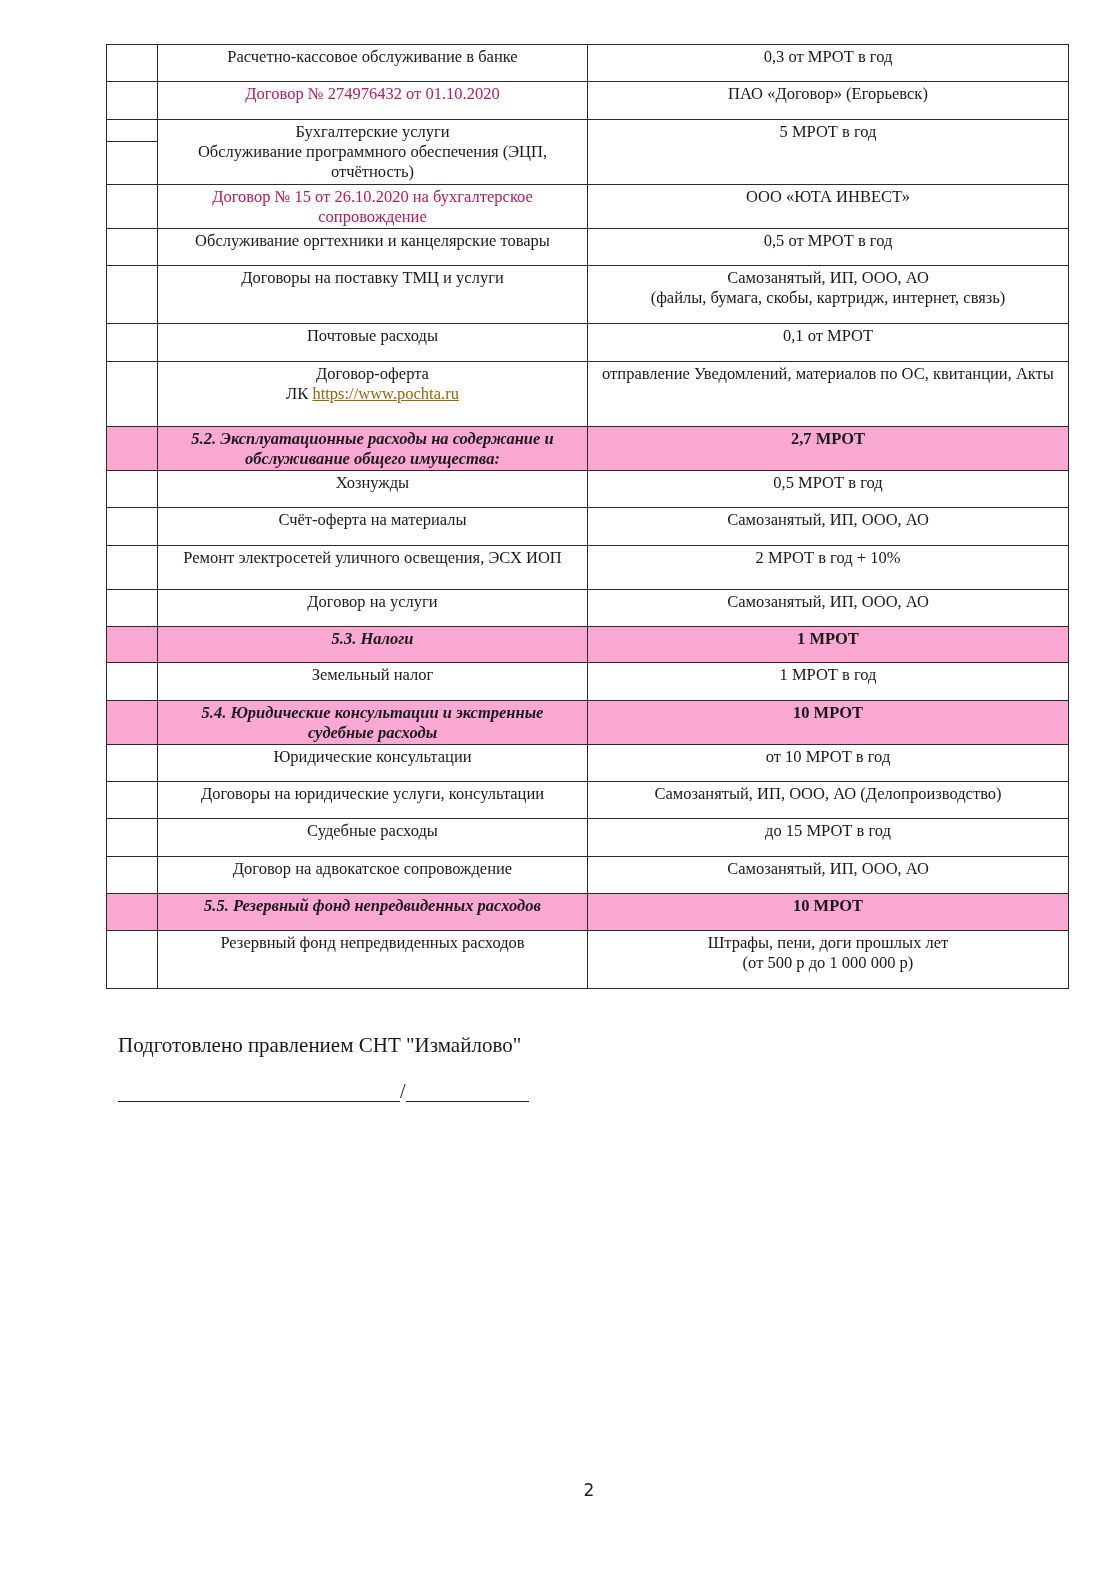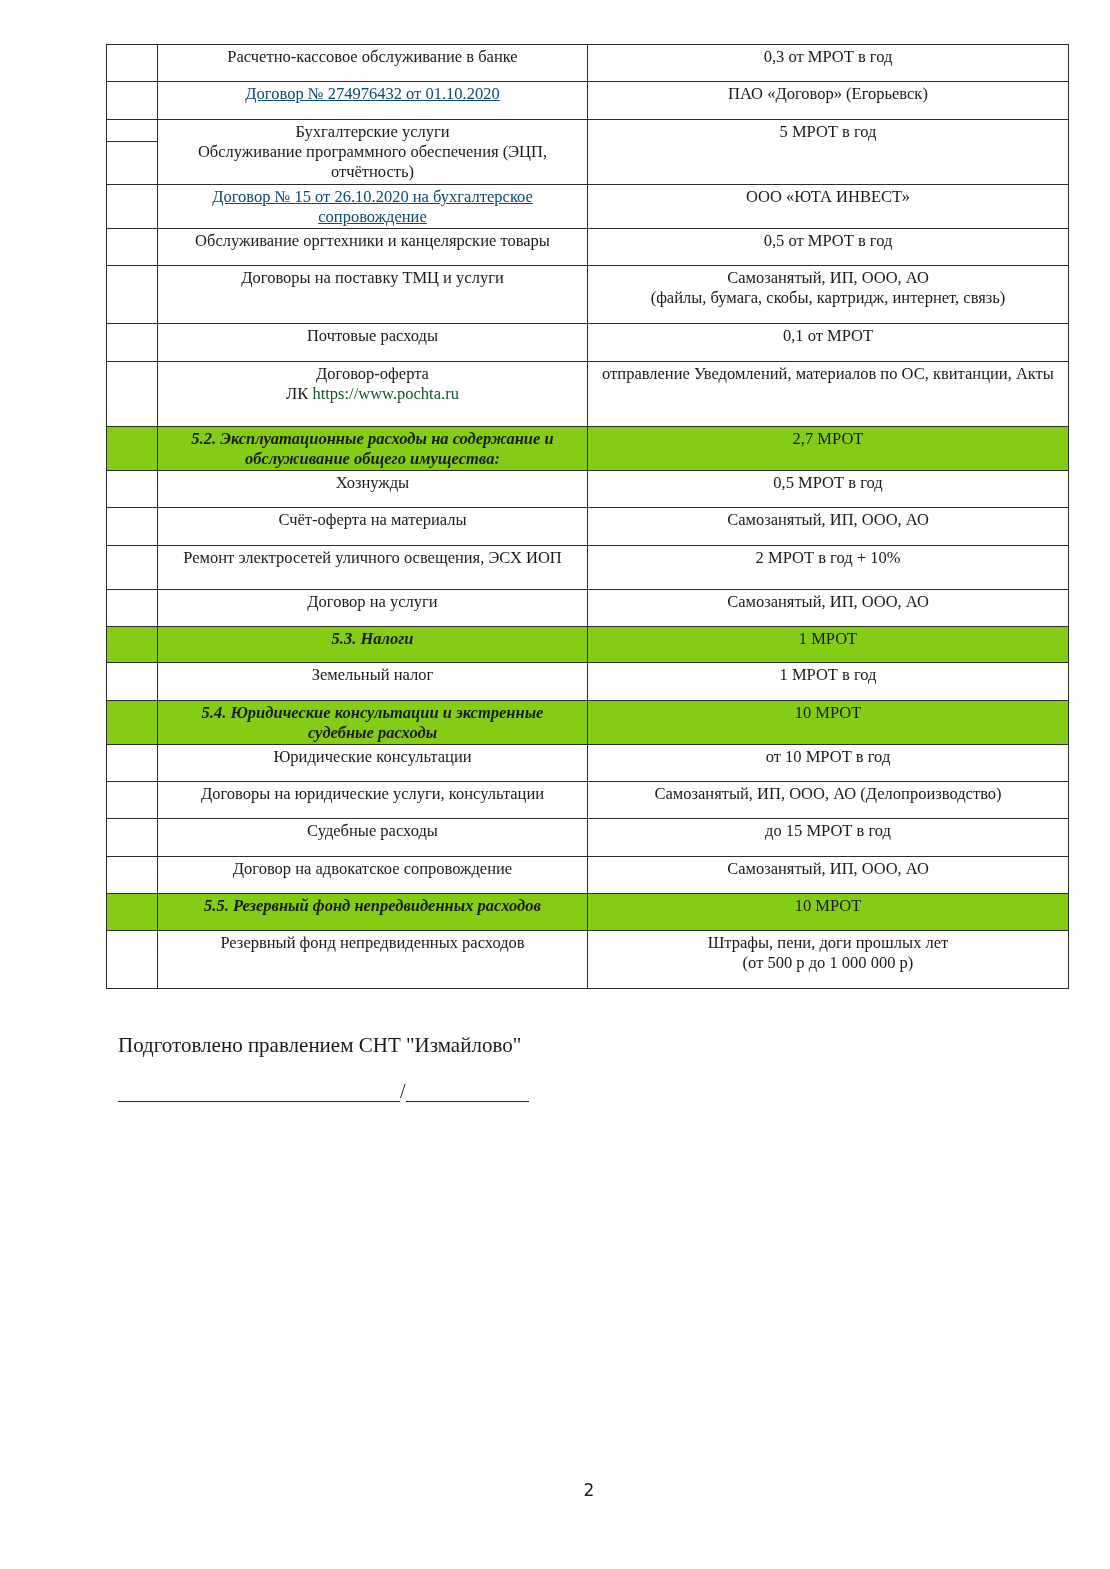--- a/index.html
+++ b/index.html
@@ -39,33 +39,34 @@
       box-sizing: border-box;
     }
     table.budget td.num {
       padding: 0;
       position: relative;
     }
     table.budget td.name { text-align: center; }
     table.budget td.value { text-align: center; }
     table.budget td.value.left { text-align: center; }
     table.budget tr.section td {
-      background: #84cc16;
+      background: #f9a8d4;
     }
     table.budget tr.section td.name {
       font-weight: bold;
       font-style: italic;
     }
     table.budget tr.section td.value {
-      font-weight: normal;
+      font-weight: bold;
       text-align: center;
     }
-    .contract { color: #0c4a6e; text-decoration: underline; }
+    .contract { color: #be185d; }
     .link {
-      color: #14532d;
+      color: #a16207;
+      text-decoration: underline;
     }
     .num-split {
       position: absolute;
       left: 0; right: 0;
       top: 21px;
       border-top: 1px solid #2b2b2b;
     }
     .signature-block {
       position: absolute;
       left: 118px;

